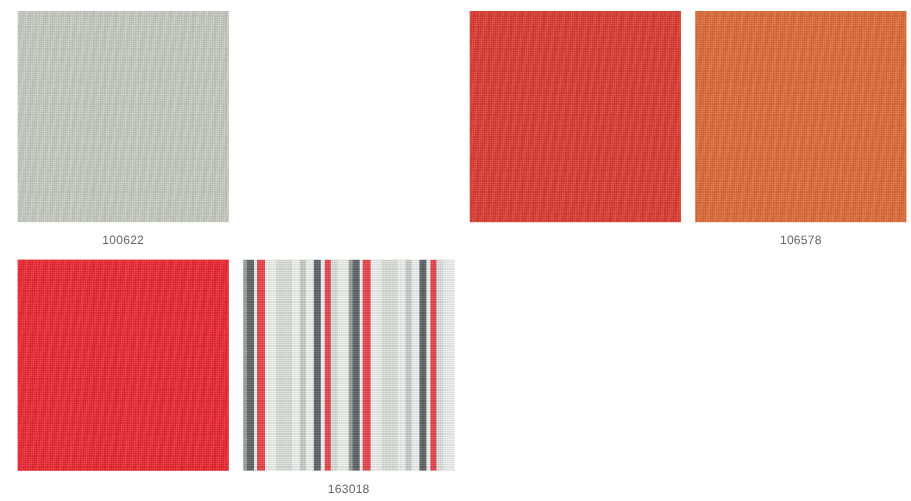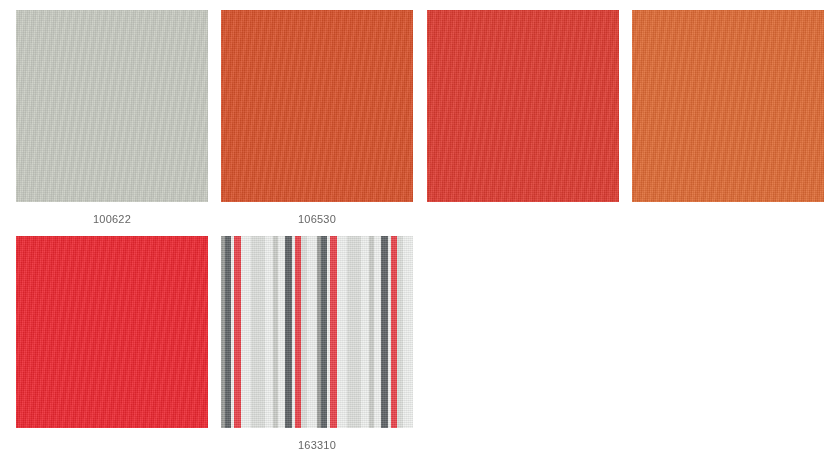--- a/index.html
+++ b/index.html
@@ -105,38 +105,35 @@
 </head>
 <body style="background: rgb(255, 255, 255);">
 
 <div id="swatch-grid">
 
   <div class="swatch-cell" style="left:16px; top:10px;">
     <div class="swatch-tile solid" style="background-color: rgb(201, 204, 195);"></div>
     <div class="swatch-label" style="color: rgb(102, 102, 102);">100622</div>
   </div>
 
-  <div class="swatch-cell" style="left:221px; top:10px;">
-    <div class="swatch-tile solid" style="background-color: rgb(216, 81, 42);"></div>
-    <div class="swatch-label" style="color: rgb(102, 102, 102);">106530</div>
-  </div>
 
   <div class="swatch-cell" style="left:427px; top:10px;">
     <div class="swatch-tile solid" style="background-color: rgb(222, 58, 48);"></div>
   </div>
 
   <div class="swatch-cell" style="left:632px; top:10px;">
     <div class="swatch-tile solid" style="background-color: rgb(223, 106, 52);"></div>
+    <div class="swatch-label" style="color: rgb(102, 102, 102);">106578</div>
   </div>
 
   <div class="swatch-cell" style="left:16px; top:236px;">
     <div class="swatch-tile solid" style="background-color: rgb(237, 38, 48);"></div>
   </div>
 
   <div class="swatch-cell" style="left:221px; top:236px;">
     <div class="swatch-tile striped" style="background-color: rgb(233, 234, 231);">
       <div class="stripe-layer" style="background-image: repeating-linear-gradient(90deg, rgb(154, 156, 153) 0px, rgb(154, 156, 153) 4px, rgb(93, 98, 101) 4px, rgb(93, 98, 101) 10px, rgb(238, 240, 238) 10px, rgb(238, 240, 238) 13px, rgb(232, 66, 74) 13px, rgb(232, 66, 74) 20px, rgb(238, 240, 238) 20px, rgb(238, 240, 238) 30px, rgb(220, 222, 219) 30px, rgb(220, 222, 219) 44px, rgb(238, 240, 238) 44px, rgb(238, 240, 238) 52px, rgb(201, 203, 199) 52px, rgb(201, 203, 199) 57px, rgb(238, 240, 238) 57px, rgb(238, 240, 238) 64px, rgb(93, 98, 101) 64px, rgb(93, 98, 101) 71px, rgb(238, 240, 238) 71px, rgb(238, 240, 238) 74px, rgb(232, 66, 74) 74px, rgb(232, 66, 74) 80px, rgb(220, 222, 219) 80px, rgb(220, 222, 219) 86px, rgb(238, 240, 238) 86px, rgb(238, 240, 238) 96px); background-size: 96px 100%;"></div>
       <div class="weave-layer"></div>
     </div>
-    <div class="swatch-label" style="color: rgb(102, 102, 102);">163310</div>
+    <div class="swatch-label" style="color: rgb(102, 102, 102);">163018</div>
   </div>
 
 </div>
 
 </body></html>

